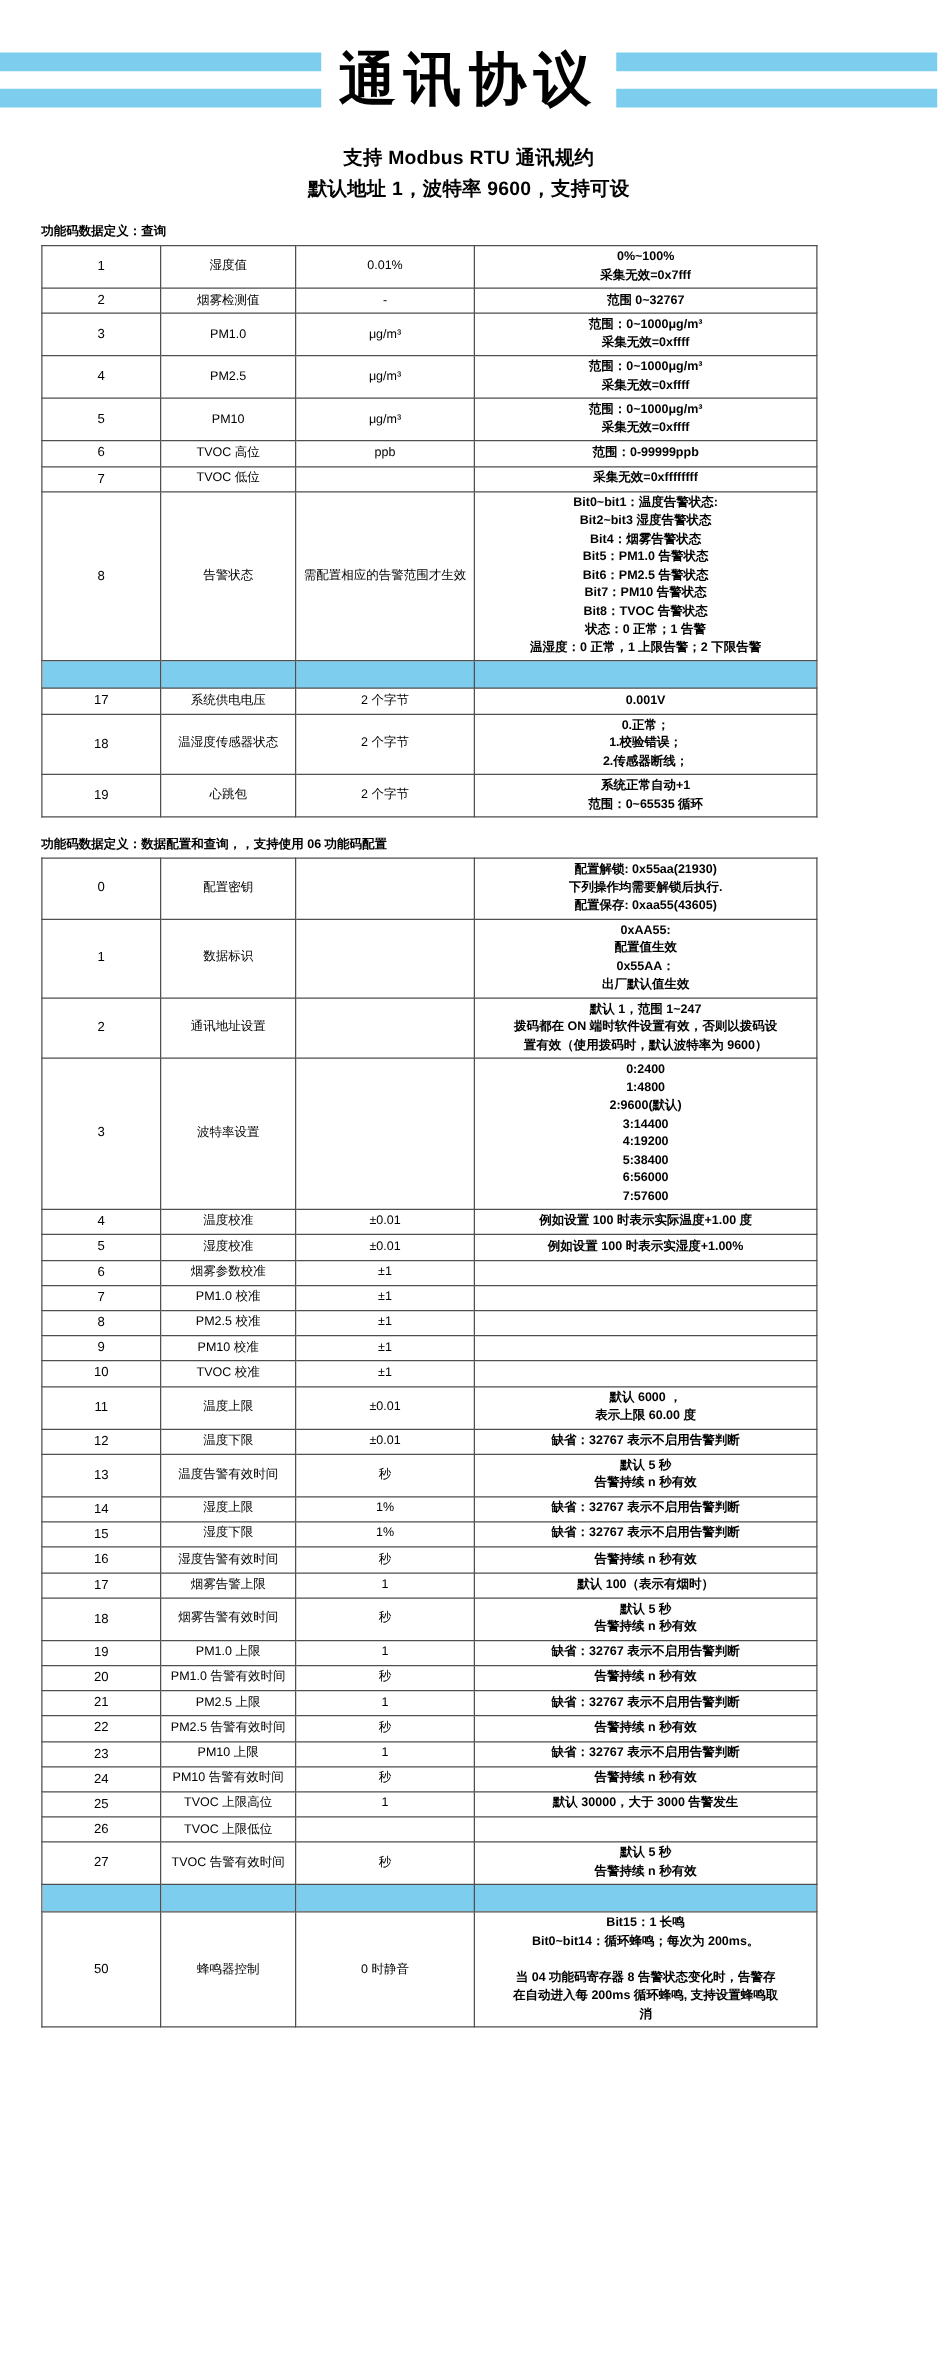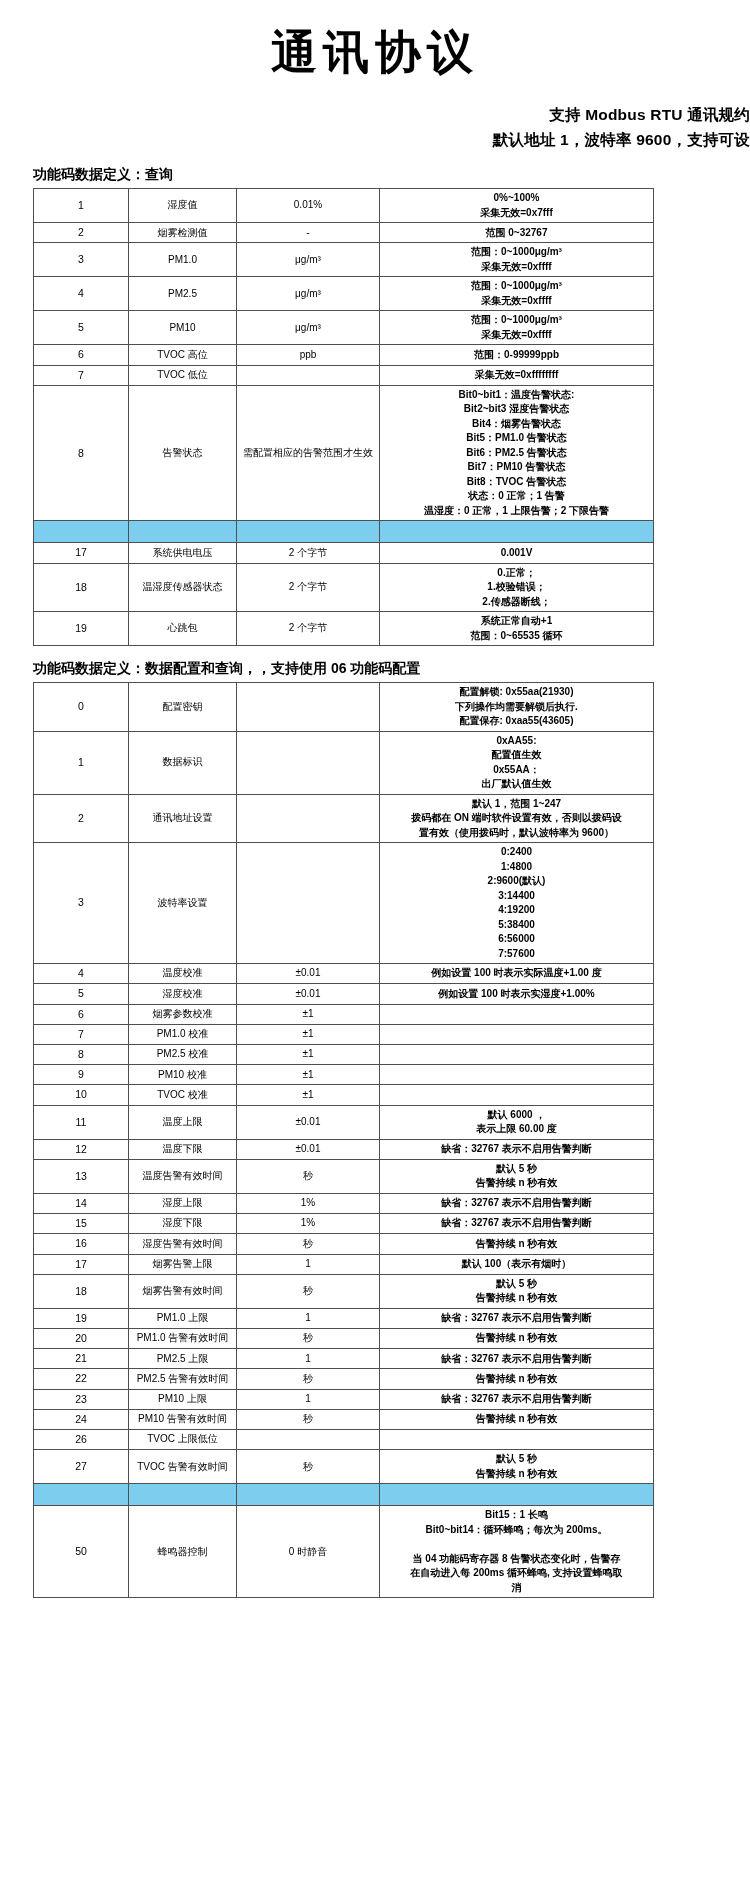--- a/index.html
+++ b/index.html
@@ -11,49 +11,48 @@
     color:#111;
     overflow:hidden;
   }
   .page { width:750px; height:1900px; position:relative; }
 
   
   .title-band {
     margin-top:18px;
     height:68px;
     display:flex;
-    align-items:center;
+    align-items:flex-end;
     justify-content:center;
     position:relative;
-    flex-direction:column;
   }
   .bar-group { flex:1; display:flex; flex-direction:column; gap:14px; }
   .bar { height:15px; background:#7ccdee; }
   .title-text {
     font-size:46px;
     font-weight:bold;
     letter-spacing:6px;
     padding:0 14px;
     line-height:1;
     white-space:nowrap;
     color:#000;
   }
   .subtitle {
-    text-align:right;
+    text-align:center;
     font-size:15.5px;
     font-weight:bold;
     line-height:1.62;
-    margin-top:16px;
+    margin-top:28px;
     color:#000;
   }
   .subtitle div { letter-spacing:0.2px; }
 
   
   .caption {
-    font-size:14px;
+    font-size:10px;
     font-weight:bold;
     margin:14px 0 4px 33px;
     color:#000;
   }
   .caption.second { }
 
   
   .tbl-wrap { margin:0 0 0 33px; width:620px; }
   table { border-collapse:collapse; width:620px; table-layout:fixed; }
   td, th {
@@ -465,20 +464,28 @@
           </tr>
           <tr>
             <td class="addr">24</td>
             <td class="desc">PM10 告警有效时间</td>
             <td class="unit">秒</td>
             <td class="note">
               <span class="ln">告警持续 n 秒有效</span>
             </td>
           </tr>
           <tr>
+            <td class="addr">25</td>
+            <td class="desc">TVOC 上限高位</td>
+            <td class="unit">1</td>
+            <td class="note">
+              <span class="ln">默认 30000，大于 3000 告警发生</span>
+            </td>
+          </tr>
+          <tr>
             <td class="addr">26</td>
             <td class="desc">TVOC 上限低位</td>
             <td class="unit"></td>
             <td class="note">
               <span class="ln">&nbsp;</span>
             </td>
           </tr>
           <tr>
             <td class="addr">27</td>
             <td class="desc">TVOC 告警有效时间</td>

